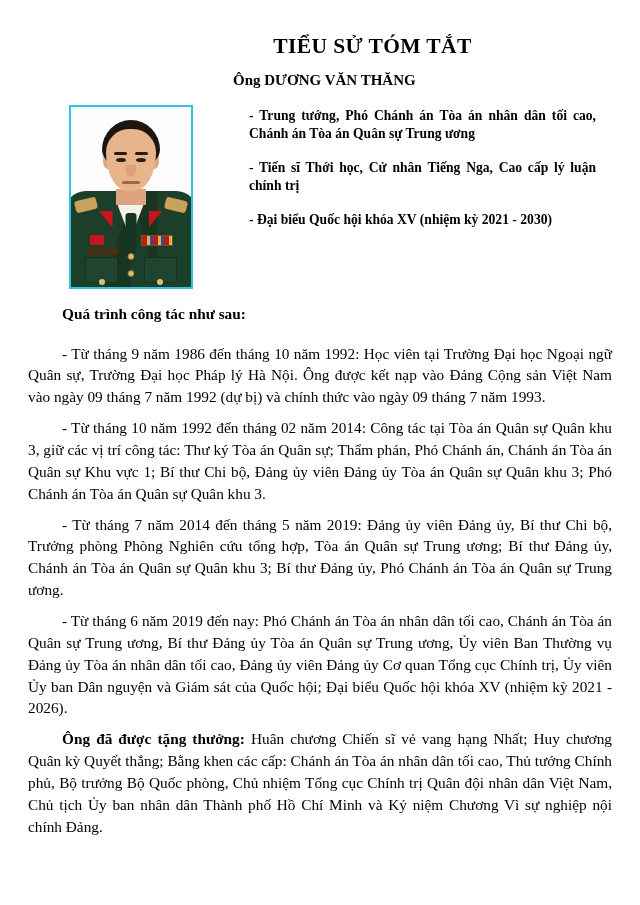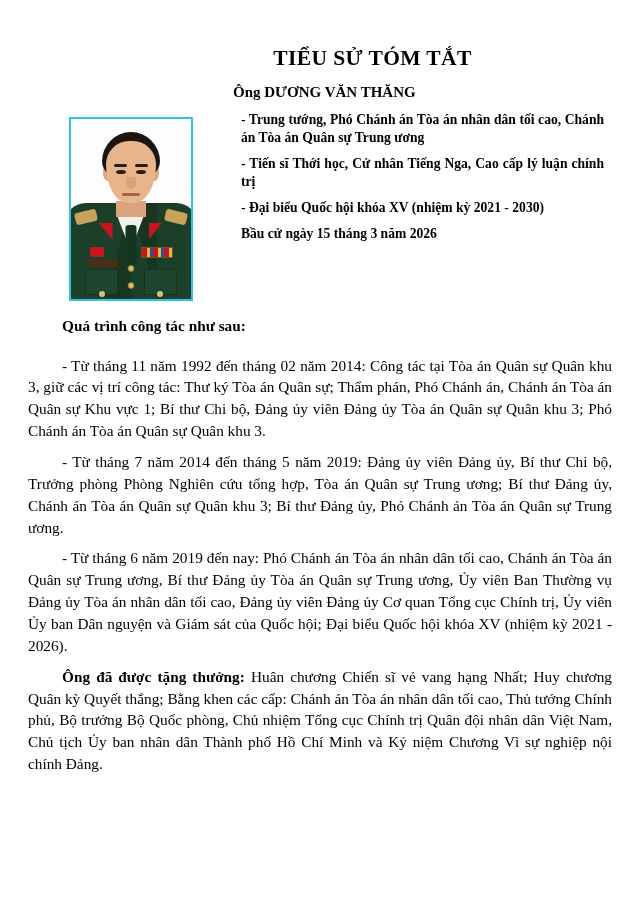--- a/index.html
+++ b/index.html
@@ -14,21 +14,21 @@
   body {
     font-family:"Liberation Serif","DejaVu Serif",serif;
     color:#000000;
     position:relative;
     overflow:hidden;
   }
 
   .page {
     width:640px;
     height:905px;
-    padding:40px 28px 0 28px;
+    padding:28px 28px 0 28px;
     position:relative;
   }
 
   
   .doc-title {
     text-align:center;
     font-size:21.5px;
     font-weight:bold;
     letter-spacing:.4px;
     margin-left:105px;
@@ -193,21 +193,21 @@
   }
   .subject-name {
     font-weight:bold;
     font-size:15px;
     margin-bottom:8px;
   }
   .info-col p {
     font-weight:bold;
     text-align:justify;
     text-justify:inter-word;
-    margin:8px;
+    margin:16px;
   }
 
   
   .body-text { margin-top:14px; }
 
   .body-text p {
     font-size:15.3px;
     line-height:1.43;
     text-align:justify;
     text-justify:inter-word;
@@ -269,31 +269,31 @@
           <div class="p-mouth"></div>
         </div>
       </div>
     </div>
 
     <div class="info-col">
       <div class="subject-name">Ông DƯƠNG VĂN THĂNG</div>
       <p>- Trung tướng, Phó Chánh án Tòa án nhân dân tối  cao, Chánh án Tòa án Quân sự Trung ương</p>
       <p>- Tiến sĩ Thới học, Cử nhân Tiếng Nga, Cao cấp lý luận chính trị</p>
       <p>- Đại biểu Quốc hội khóa XV (nhiệm kỳ 2021 - 2030)</p>
-      <p>Bầu cử ngày 15 tháng 3 năm 2026</p>
     </div>
 
   </div>
 
   <div class="body-text">
 
 
     <p class="sect-head">Quá trình công tác như sau:</p>
 
-    <p class="career">- Từ tháng 11 năm 1992 đến tháng 02 năm 2014: Công tác tại Tòa án Quân sự Quân khu 3, giữ các vị trí công tác: Thư ký Tòa án Quân sự; Thẩm phán, Phó Chánh án, Chánh án Tòa án Quân sự Khu vực 1; Bí thư Chi bộ, Đảng ủy viên Đảng ủy Tòa án Quân sự Quân khu 3; Phó Chánh án Tòa án Quân sự Quân khu 3.</p>
+    <p class="career">- Từ tháng 9 năm 1986 đến tháng 10 năm 1992: Học viên tại Trường Đại học Ngoại ngữ Quân sự, Trường Đại học Pháp lý Hà Nội. Ông được kết nạp vào Đảng Cộng sản Việt Nam vào ngày 09 tháng 7 năm 1992 (dự bị) và chính thức vào ngày 09 tháng 7 năm 1993.</p>
+    <p class="career">- Từ tháng 10 năm 1992 đến tháng 02 năm 2014: Công tác tại Tòa án Quân sự Quân khu 3, giữ các vị trí công tác: Thư ký Tòa án Quân sự; Thẩm phán, Phó Chánh án, Chánh án Tòa án Quân sự Khu vực 1; Bí thư Chi bộ, Đảng ủy viên Đảng ủy Tòa án Quân sự Quân khu 3; Phó Chánh án Tòa án Quân sự Quân khu 3.</p>
     <p class="career">- Từ tháng 7 năm 2014 đến tháng 5 năm 2019: Đảng ủy viên Đảng ủy, Bí thư Chi bộ, Trưởng phòng Phòng Nghiên cứu tổng hợp, Tòa án Quân sự Trung ương; Bí thư Đảng ủy, Chánh án Tòa án Quân sự Quân khu 3; Bí thư Đảng ủy, Phó Chánh án Tòa án Quân sự Trung ương.</p>
     <p class="career">- Từ tháng 6 năm 2019 đến nay: Phó Chánh án Tòa án nhân dân tối cao, Chánh án Tòa án Quân sự Trung ương, Bí thư Đảng ủy Tòa án Quân sự Trung ương, Ủy viên Ban Thường vụ Đảng ủy Tòa án nhân dân tối cao, Đảng ủy viên Đảng ủy Cơ quan Tổng cục Chính trị, Ủy viên Ủy ban Dân nguyện và Giám sát của Quốc hội; Đại biểu Quốc hội khóa XV (nhiệm kỳ 2021 - 2026).</p>
 
     <p class="career"><span class="lead-name">Ông đã được tặng thưởng:</span><span> Huân chương Chiến sĩ vẻ vang hạng Nhất; Huy chương Quân kỳ Quyết thắng; Bằng khen các cấp: Chánh án Tòa án nhân dân tối cao, Thủ tướng Chính phủ, Bộ trưởng Bộ Quốc phòng, Chủ nhiệm Tổng cục Chính trị Quân đội nhân dân Việt Nam, Chủ tịch Ủy ban nhân dân Thành phố Hồ Chí Minh và Kỷ niệm Chương Vì sự nghiệp nội chính Đảng.</span></p>
 
   </div>
 
 </div>
 
 </body></html>

